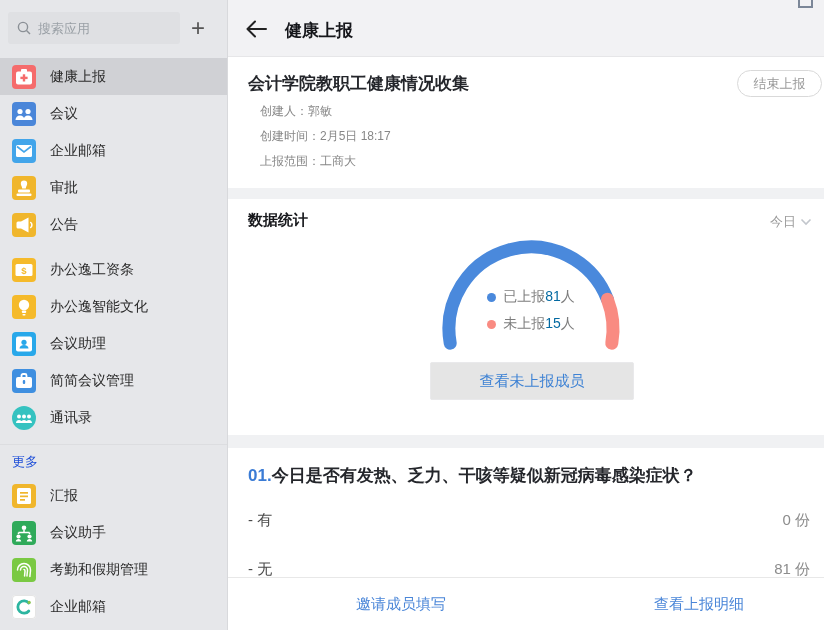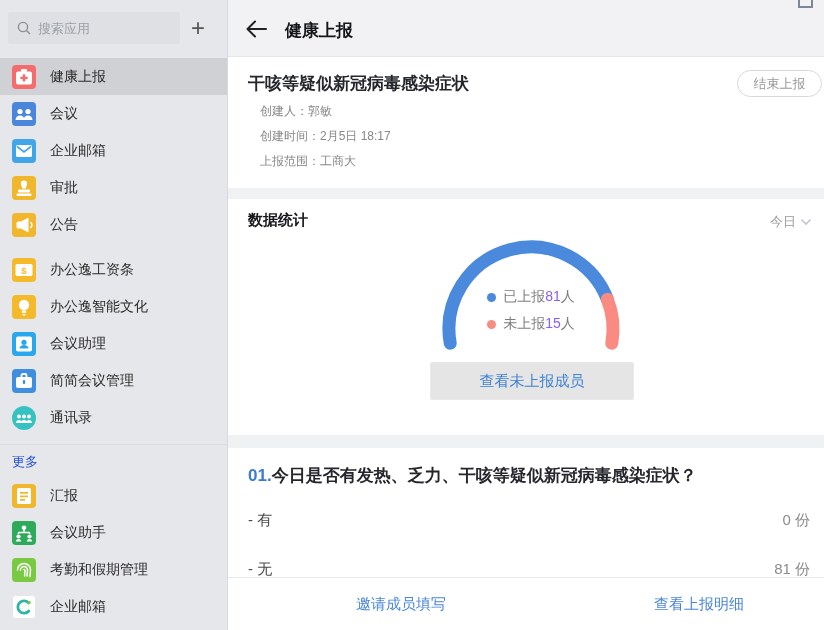--- a/index.html
+++ b/index.html
@@ -52,21 +52,21 @@
   .stats-title { position:absolute; left:20px; top:211px; font-size:15px; font-weight:bold; color:#17181c; }
   .range-filter { position:absolute; right:12px; top:213px; font-size:13px; color:#9b9b9b;
                   display:flex; align-items:center; gap:4px; cursor:pointer; }
   .range-filter svg { display:block; }
 
   .gauge-wrap { position:absolute; left:191px; top:229px; width:224px; height:124px; }
   .legend { position:absolute; left:191px; top:288px; width:224px; display:flex;
             flex-direction:column; align-items:center; gap:9px; }
   .legend-row { display:flex; align-items:center; gap:7px; font-size:14px; color:#7d7d7d; }
   .legend-dot { width:9px; height:9px; border-radius:50%; }
-  .legend-num { color:#8b5cf6; }
+  .legend-num { color:#0369a1; }
 
   .view-btn { position:absolute; left:202px; top:362px; width:204px; height:38px;
               background:#e5e5e5; border:1px solid #e9e9eb; border-radius:2px;
               color:#3e82d4; font-size:15px; cursor:pointer; font-family:inherit; }
 
   .band2 { position:absolute; left:0; top:435px; width:596px; height:13px; background:#f0f1f3; }
 
   .question { position:absolute; left:20px; top:464px; width:560px; font-size:17px;
               font-weight:bold; color:#24262b; line-height:24px; }
   .q-num { color:#3a7bd5; }
@@ -259,21 +259,21 @@
     <div class="m-header">
       <button class="back-btn">
         <svg viewBox="0 0 28 26" width="28" height="26">
             <path d="M24 13H6M13 5.5L5.5 13l7.5 7.5" fill="none" stroke="#222" stroke-width="2" stroke-linecap="round" stroke-linejoin="round"></path>
           </svg>
       </button>
       <div class="m-title">健康上报</div>
       <div class="win-icon"></div>
     </div>
 
-    <div class="report-title">干咳等疑似新冠病毒感染症状</div>
+    <div class="report-title">会计学院教职工健康情况收集</div>
     <button class="end-btn">结束上报</button>
     <div class="meta" id="meta">
         <div>创建人：郭敏</div>
         <div>创建时间：2月5日 18:17</div>
         <div>上报范围：工商大</div>
       </div>
 
     <div class="band1"></div>
 
     <div class="stats-title">数据统计</div>

